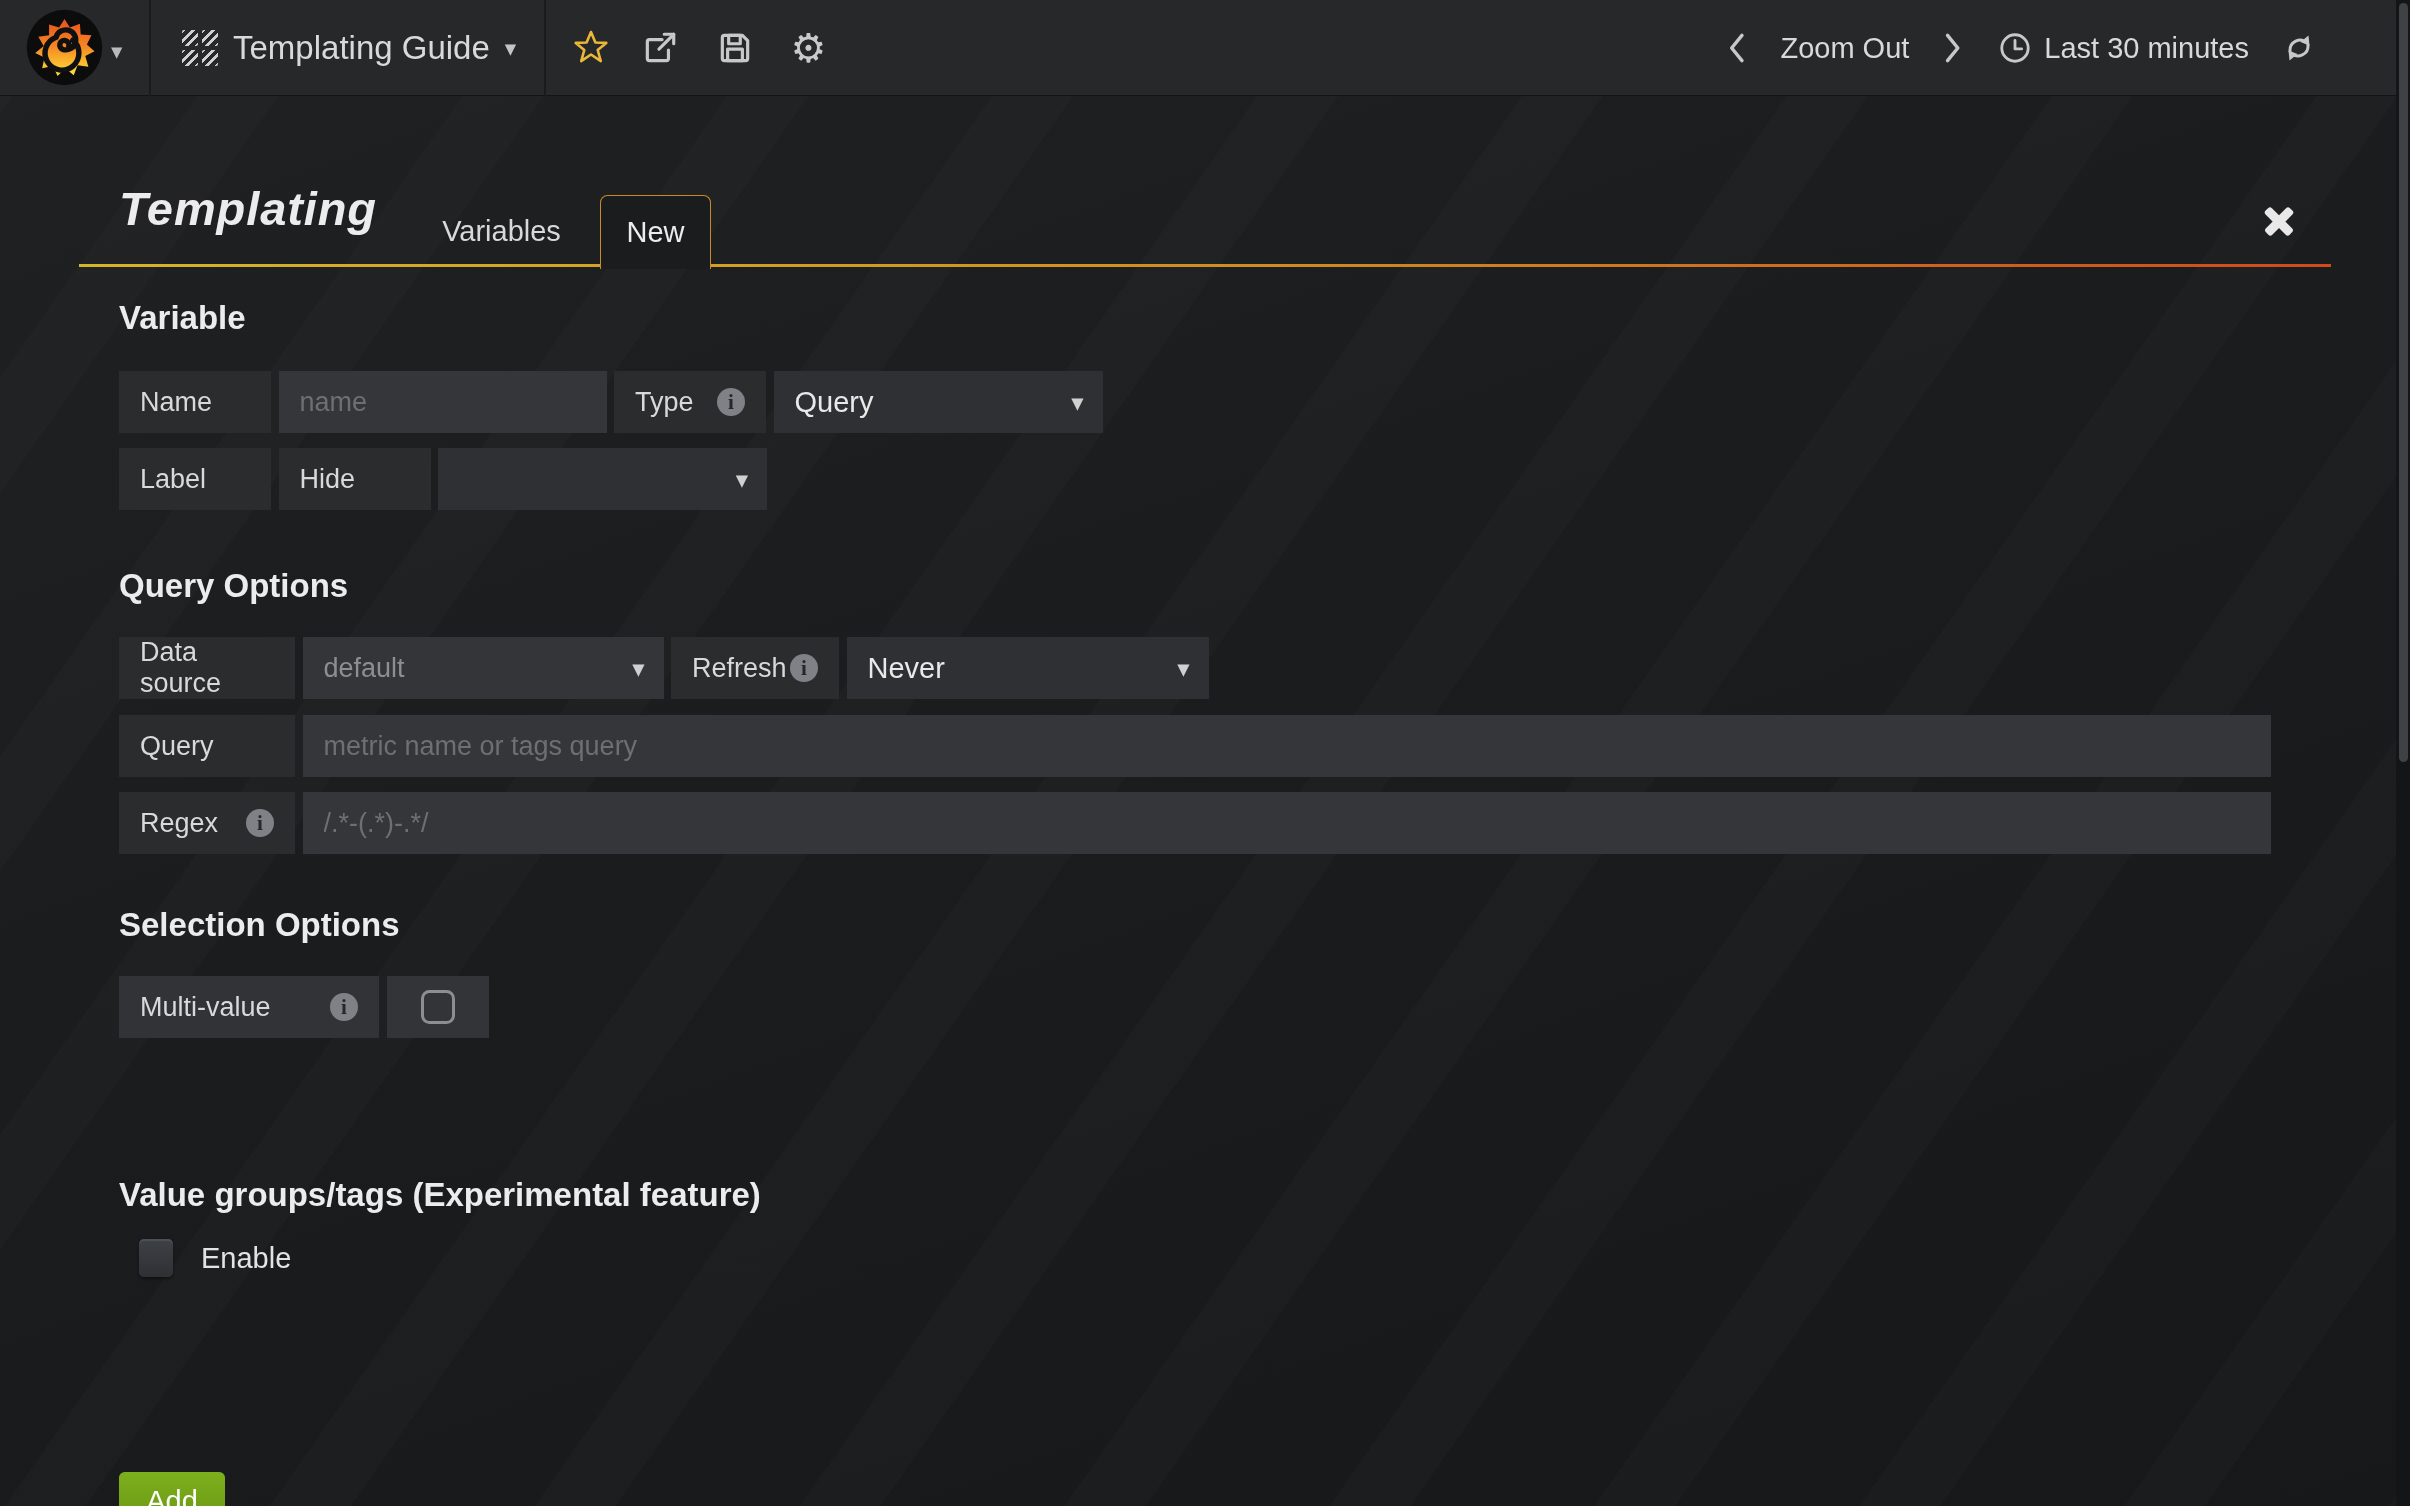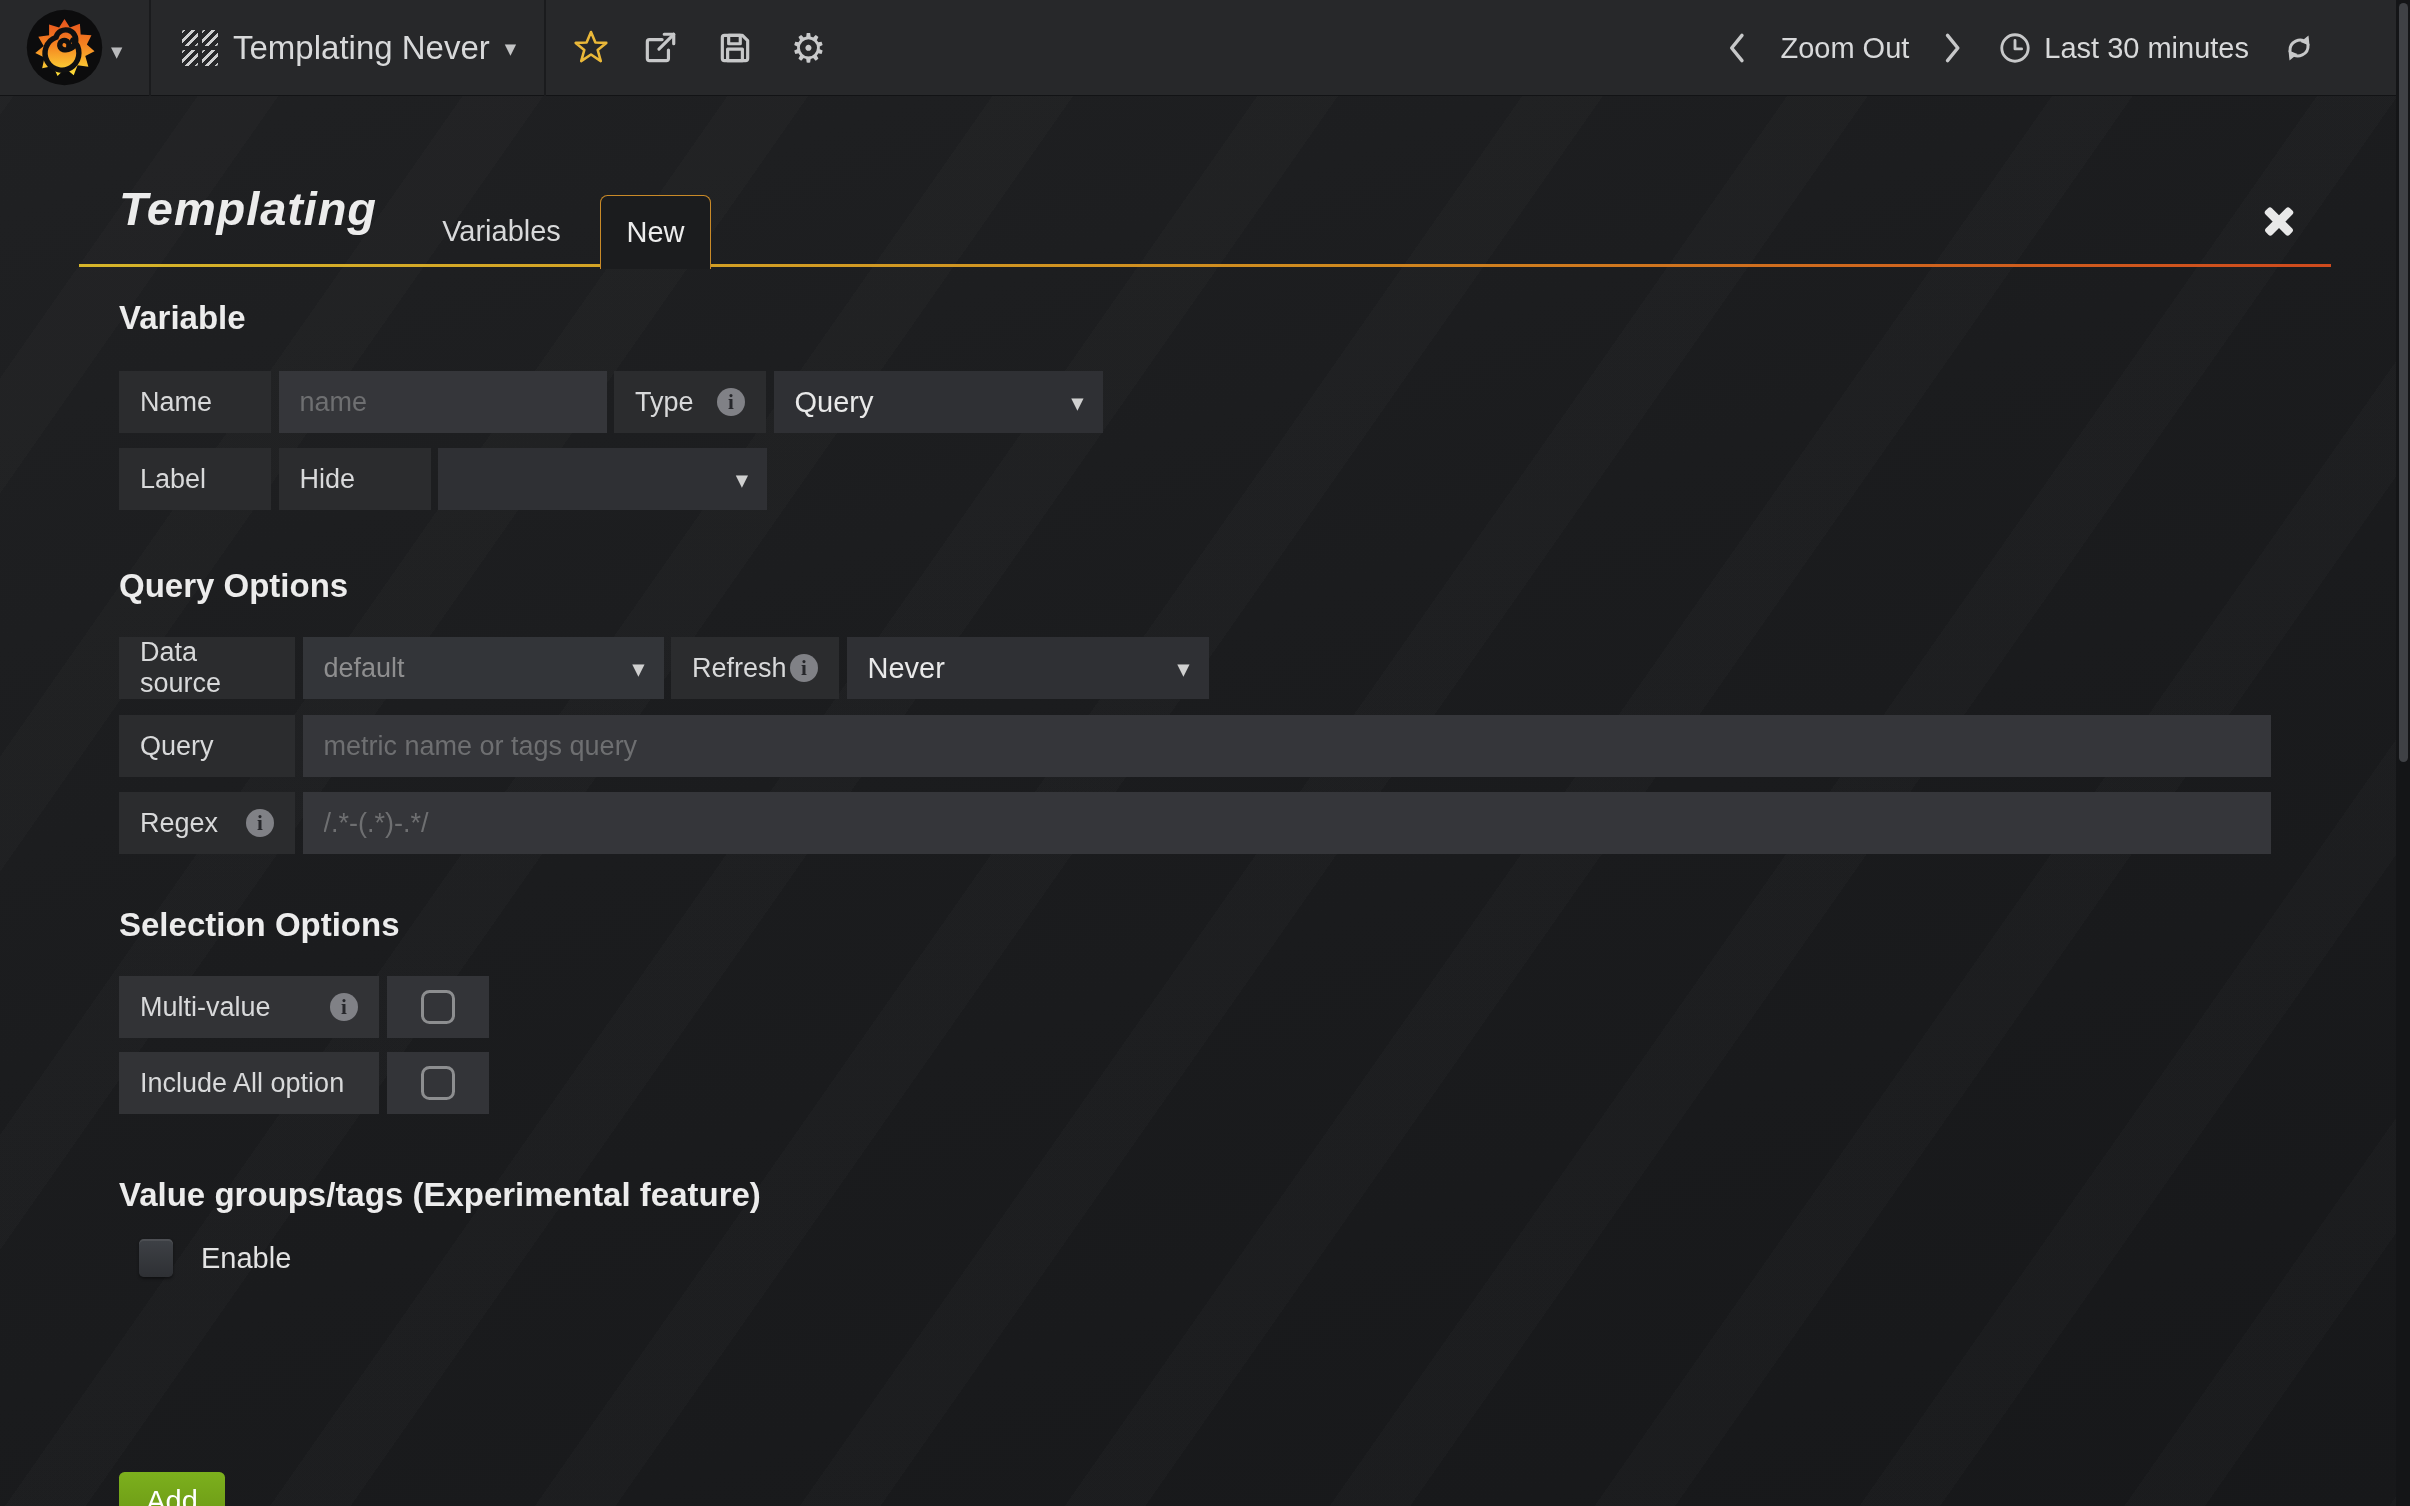--- a/index.html
+++ b/index.html
@@ -103,21 +103,21 @@
     <span class="logo-caret">▾</span>
     <div class="nav-divider" style="left:149px"></div>
 
     <div class="dash-icon">
       <span></span>
         <span></span>
         <span></span>
         <span></span>
     </div>
     <div class="nav-title">
-      <span>Templating Never</span>
+      <span>Templating Guide</span>
       <span class="caret">▾</span>
     </div>
     <div class="nav-divider" style="left:544px"></div>
 
     <div class="nav-icon" style="left:564px">
       <svg width="38" height="38" viewBox="0 0 36 38">
         <polygon points="18,3 22.4,13.5 33.3,13.9 24.7,21 27.8,32.1 18,25.5 8.2,32.1 11.3,21 2.7,13.9 13.6,13.5" fill="none" stroke="#eab839" stroke-width="2.6" stroke-linejoin="round"></polygon>
       </svg>
     </div>
     <div class="nav-icon" style="left:633px">
@@ -240,26 +240,20 @@
   <div class="frow" style="top:960px">
     <div class="flabel lite" style="width:260px">
       <span>Multi-value</span>
       <span class="info-i">i</span>
     </div>
     <div class="cb-box">
       <span class="cb"></span>
     </div>
   </div>
 
-  <div class="frow" style="top:1036px">
-    <div class="flabel lite" style="width:260px">Include All option</div>
-    <div class="cb-box">
-      <span class="cb"></span>
-    </div>
-  </div>
 
   <div class="section-h" style="top:1176px">Value groups/tags (Experimental feature)</div>
 
   <div class="enable-row" style="top:1239px">
     <span class="enable-sq"></span>
     <span class="enable-lbl">Enable</span>
   </div>
 
 
   <button class="add-btn">Add</button>

